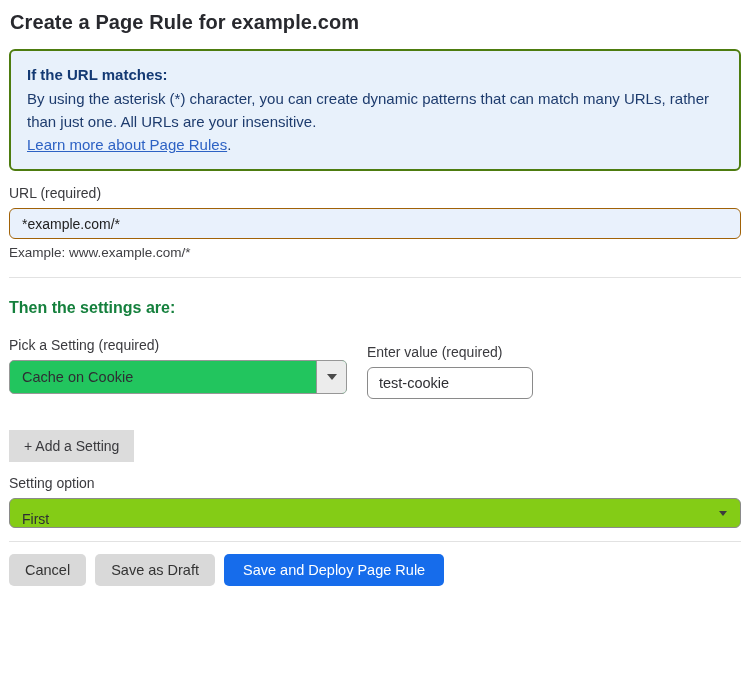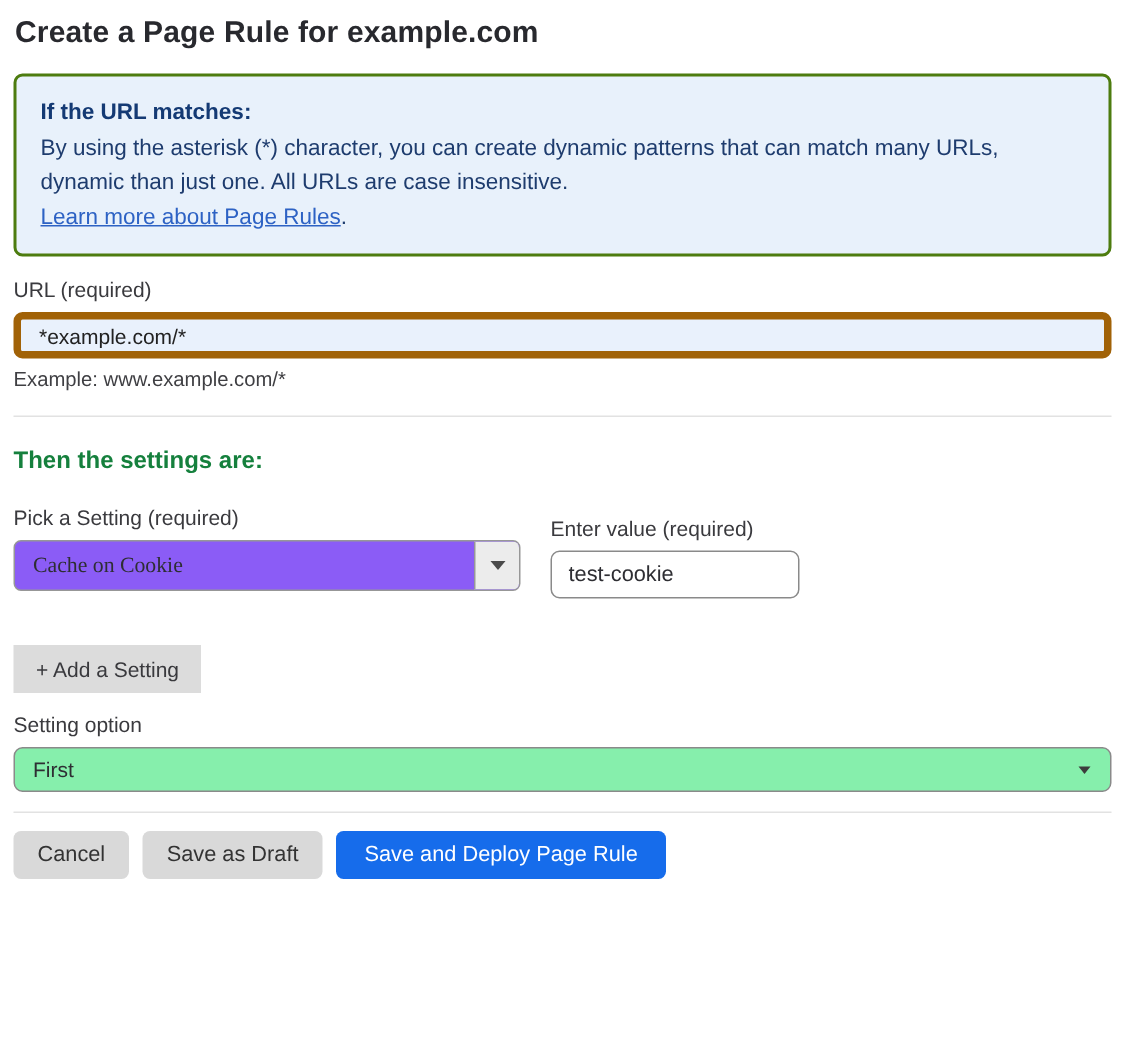--- a/index.html
+++ b/index.html
@@ -48,21 +48,21 @@
     font-size: 14px;
     color: #3a3a3e;
     margin-top: 14px;
   }
   .url-input {
     display: block;
     width: 100%;
     height: 31px;
     margin-top: 7px;
     background: #e9f1fc;
-    border: 5px solid #a16207;
+    border: 1px solid #a16207;
     border-radius: 6px;
     padding: 0 12px;
     font-family: "Liberation Sans", sans-serif;
     font-size: 14px;
     color: #222;
     outline: none;
   }
   .hint-text {
     font-size: 13.5px;
     color: #3f3f43;
@@ -86,26 +86,25 @@
     margin-top: 20px;
   }
   .col-setting { width: 338px; }
   .col-value { margin-left: 20px; margin-top: 7px; }
   .col-label { font-size: 14px; color: #3a3a3e; }
   .setting-select {
     margin-top: 7px;
     height: 34px;
     border: 1px solid #979797;
     border-radius: 5px;
-    background: #8b5cf6;
+    background: #22c55e;
     display: flex;
     align-items: stretch;
     cursor: pointer;
     overflow: hidden;
-    font-family: Liberation Serif, serif;
   }
   .setting-select .select-value {
     flex: 1;
     display: flex;
     align-items: center;
     padding-left: 12px;
     font-size: 14.5px;
     color: #2e2e33;
   }
   .setting-select .select-arrow-box {
@@ -150,23 +149,23 @@
   
   .order-heading { margin-top: 47px; }
   .order-label { margin-top: 13px; }
   .order-select {
     position: relative;
     margin-top: 7px;
     height: 30px;
     width: 100%;
     border: 1px solid #8a8a8a;
     border-radius: 6px;
-    background: #86efac;
-    display: flex;
-    align-items: center;
+    background: #84cc16;
+    display: flex;
+    align-items: flex-end;
     padding: 0 12px;
     font-size: 14px;
     color: #2e2e33;
     cursor: pointer;
   }
   .order-select .tri-small {
     position: absolute;
     right: 13px;
     top: 12px;
     width: 0; height: 0;
@@ -201,21 +200,21 @@
 </style>
 </head>
 <body>
 
 <div class="page">
 
   <h1 class="page-title">Create a Page Rule for example.com</h1>
 
   <div class="info-box">
     <div class="info-heading">If the URL matches:</div>
-    <div class="info-body"><span>By using the asterisk (*) character, you can create dynamic patterns that can match many URLs, dynamic than just one. All URLs are case insensitive.</span></div>
+    <div class="info-body"><span>By using the asterisk (*) character, you can create dynamic patterns that can match many URLs, rather than just one. All URLs are your insensitive.</span></div>
     <div><a class="info-link">Learn more about Page Rules</a><span>.</span></div>
   </div>
 
   <div class="field-label">URL (required)</div>
   <input class="url-input" type="text" value="*example.com/*" style="">
   <div class="hint-text">Example: www.example.com/*</div>
 
   <hr class="divider">
 
   <h2 class="section-heading">Then the settings are:</h2>

